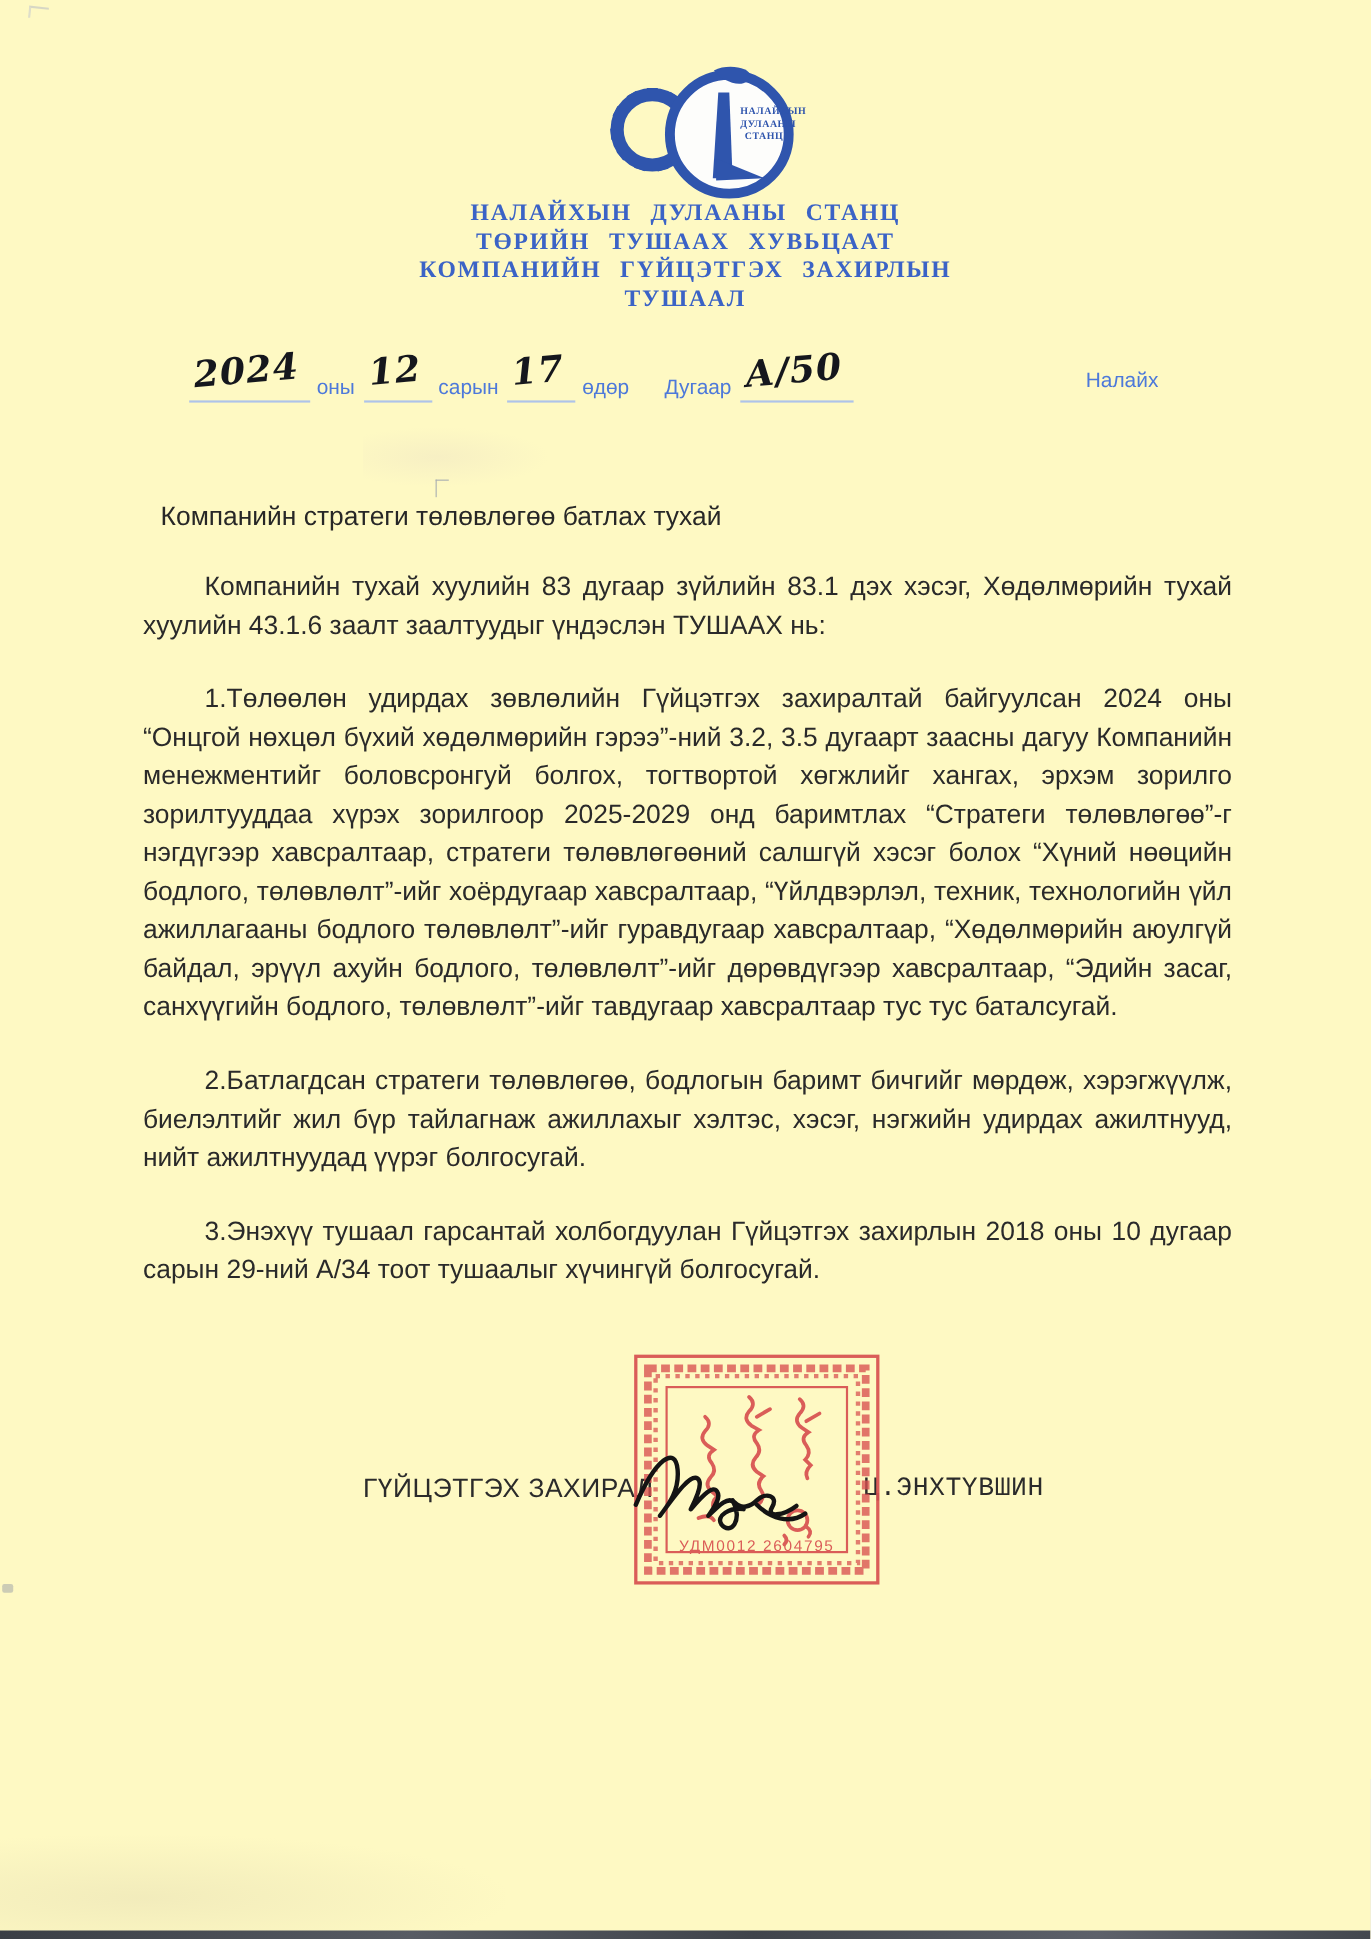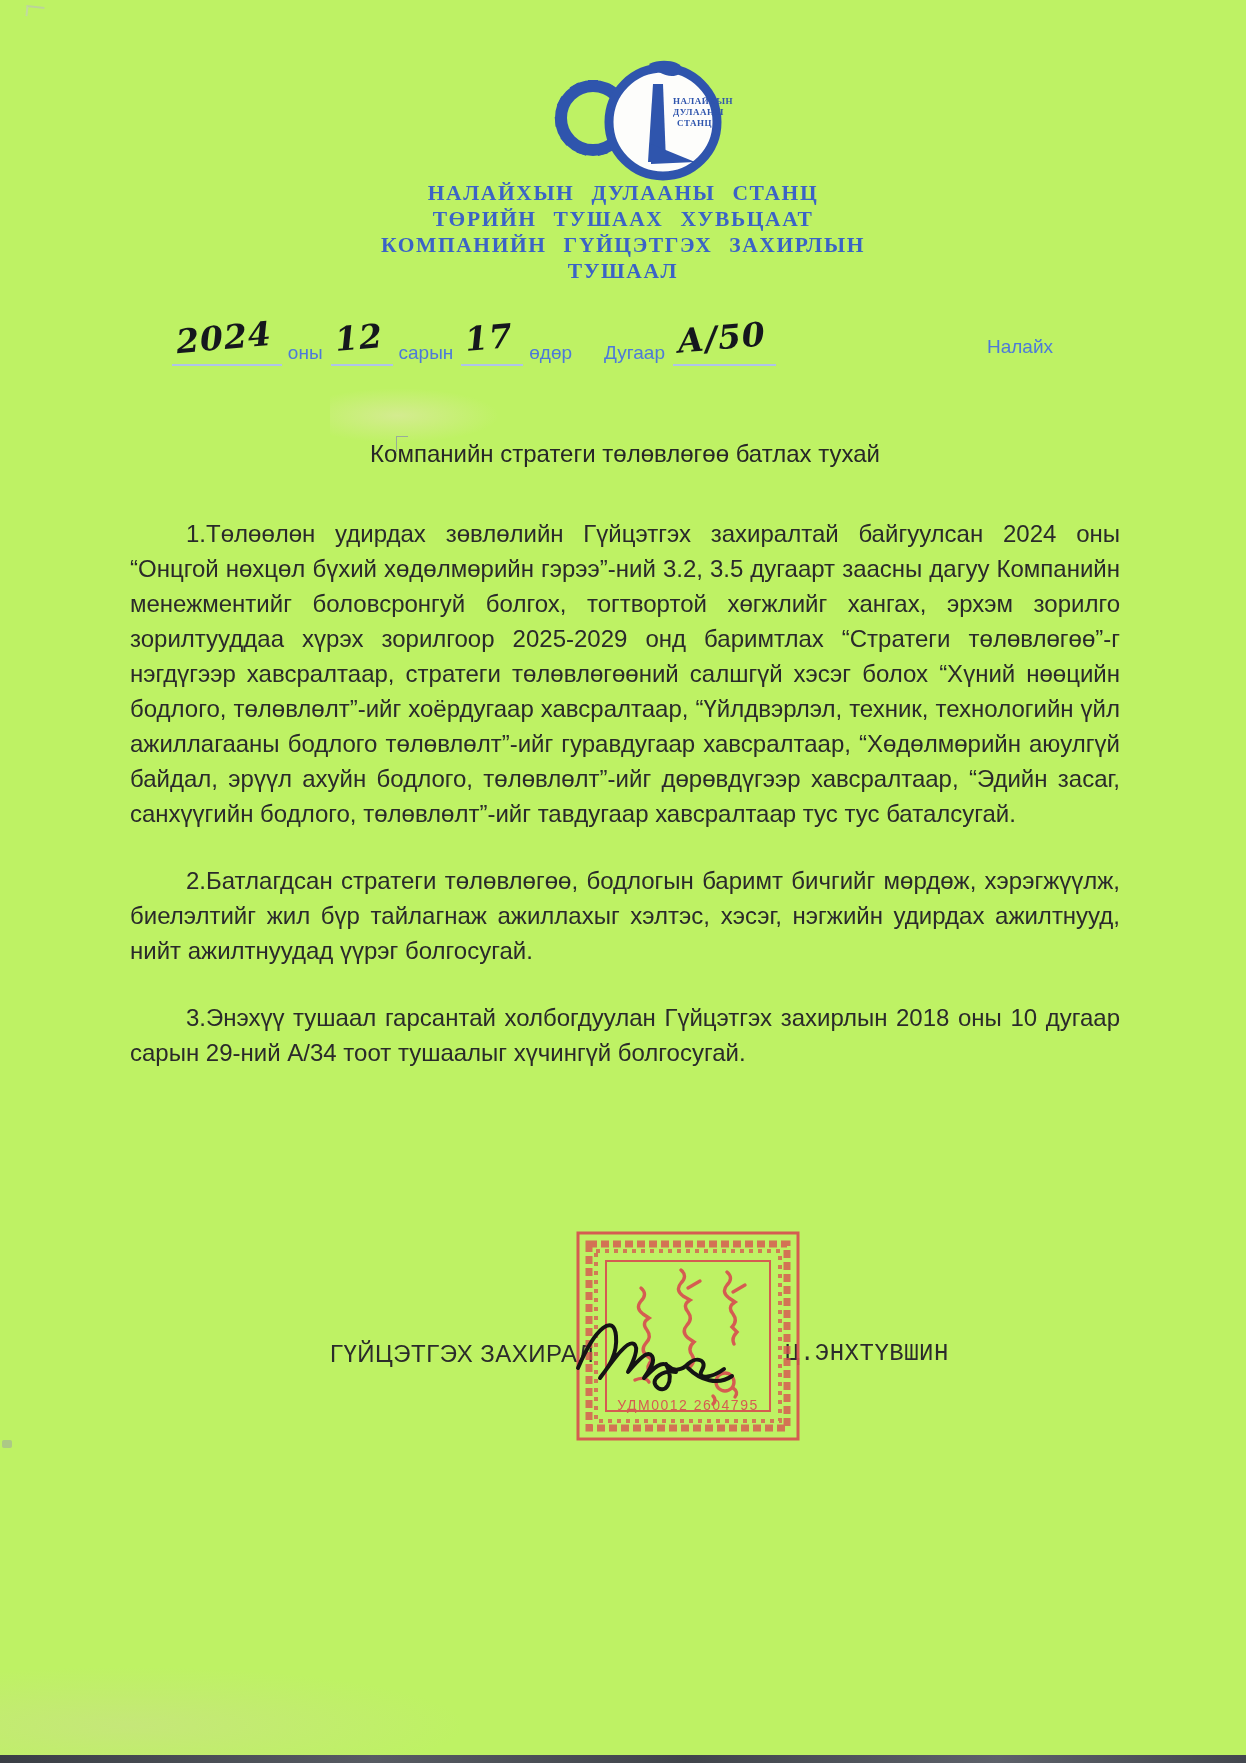--- a/index.html
+++ b/index.html
@@ -1,20 +1,20 @@
 <!DOCTYPE html>
 <html><head>
 <meta charset="utf-8">
 <style>
   html,body{margin:0;padding:0;background:#e8e8e8;}
   .page{
     position:relative;
     width:1246px;height:1763px;
     margin:0 auto;
-    background:#bef264;
+    background:#fef9c3;
     overflow:hidden;
     font-family:"Liberation Sans",sans-serif;
     color:#262626;
   }
   
   .corner-mark{
     position:absolute;left:26px;top:6px;width:16px;height:9px;
     border-top:2px solid #b9bdc6;border-left:2px solid #c4c8d0;
     opacity:.55;transform:rotate(6deg);
   }
@@ -66,21 +66,21 @@
     font-size:33px;color:#15171d;letter-spacing:1px;
     transform:rotate(-5deg);
   }
   
   .title-mark{
     position:absolute;left:396px;top:436px;width:11px;height:15px;
     border-left:1.5px solid #8b95aa;border-top:1.5px solid #8b95aa;opacity:.75;
   }
   .doc-title{
     position:absolute;left:130px;top:440px;width:990px;
-    text-align:center;font-size:24px;color:#272727;margin:0;
+    font-size:24px;color:#272727;margin:16px;
   }
   
   .body-text{position:absolute;left:130px;top:516px;width:990px;}
   .body-text p{
     margin:0 0 32px 0;
     font-size:24px;line-height:35px;
     text-align:justify;text-indent:56px;
     color:#2a2a2a;
   }
   
@@ -156,20 +156,21 @@
       <span class="dl-label">Дугаар</span>
       <span class="hw-wrap"><span class="hw">А/50</span></span>
     </div>
     <span class="dl-place dl-label">Налайх</span>
   </div>
 
   <div class="title-mark"></div>
   <p class="doc-title">Компанийн стратеги төлөвлөгөө батлах тухай</p>
 
   <div class="body-text">
+    <p>Компанийн тухай хуулийн 83 дугаар зүйлийн 83.1 дэх хэсэг, Хөдөлмөрийн тухай хуулийн 43.1.6 заалт заалтуудыг үндэслэн ТУШААХ нь:</p>
     <p>1.Төлөөлөн удирдах зөвлөлийн Гүйцэтгэх захиралтай байгуулсан 2024 оны “Онцгой нөхцөл бүхий хөдөлмөрийн гэрээ”-ний 3.2, 3.5 дугаарт заасны дагуу Компанийн менежментийг боловсронгуй болгох, тогтвортой хөгжлийг хангах, эрхэм зорилго зорилтууддаа хүрэх зорилгоор 2025-2029 онд баримтлах “Стратеги төлөвлөгөө”-г нэгдүгээр хавсралтаар, стратеги төлөвлөгөөний салшгүй хэсэг болох “Хүний нөөцийн бодлого, төлөвлөлт”-ийг хоёрдугаар хавсралтаар, “Үйлдвэрлэл, техник, технологийн үйл ажиллагааны бодлого төлөвлөлт”-ийг гуравдугаар хавсралтаар, “Хөдөлмөрийн аюулгүй байдал, эрүүл ахуйн бодлого, төлөвлөлт”-ийг дөрөвдүгээр хавсралтаар, “Эдийн засаг, санхүүгийн бодлого, төлөвлөлт”-ийг тавдугаар хавсралтаар тус тус баталсугай.</p>
     <p>2.Батлагдсан стратеги төлөвлөгөө, бодлогын баримт бичгийг мөрдөж, хэрэгжүүлж, биелэлтийг жил бүр тайлагнаж ажиллахыг хэлтэс, хэсэг, нэгжийн удирдах ажилтнууд, нийт ажилтнуудад үүрэг болгосугай.</p>
     <p>3.Энэхүү тушаал гарсантай холбогдуулан Гүйцэтгэх захирлын 2018 оны 10 дугаар сарын 29-ний А/34 тоот тушаалыг хүчингүй болгосугай.</p>
   </div>
 
   <div class="sig-block">
     <span class="sig-role">ГҮЙЦЭТГЭХ ЗАХИРАЛ</span>
     <span class="sig-name">Ц.ЭНХТҮВШИН</span>
 
     <svg class="stamp" viewBox="0 0 226 212">

